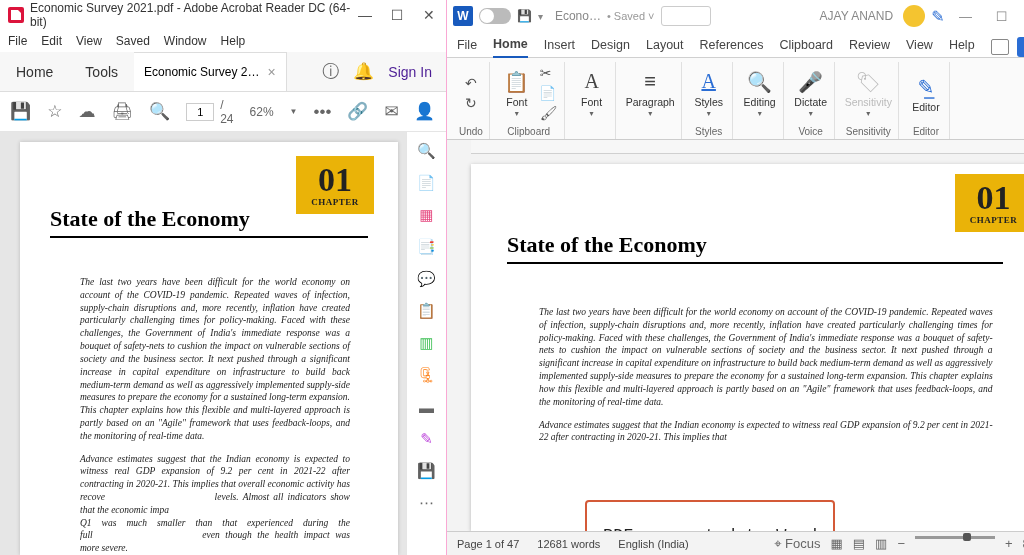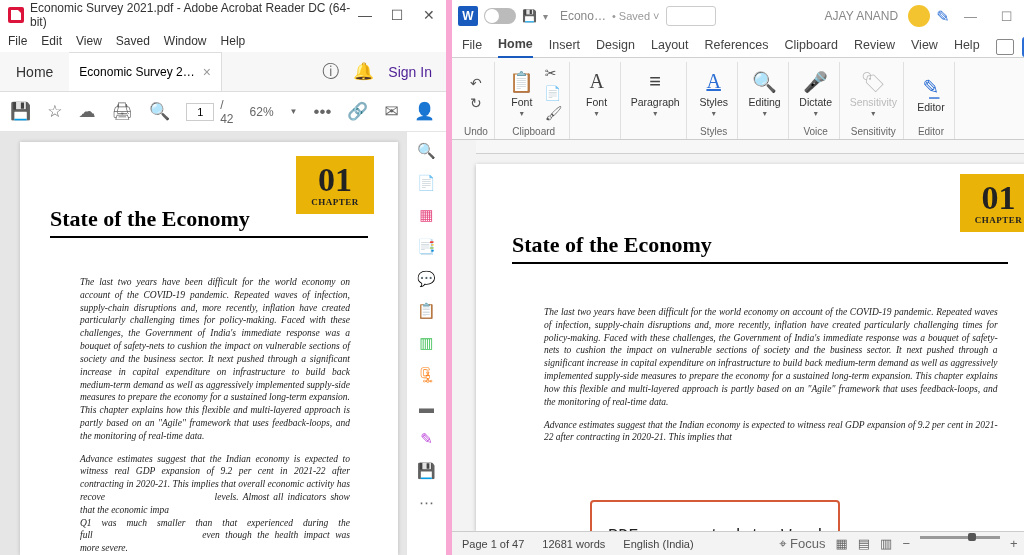--- a/index.html
+++ b/index.html
@@ -1,19 +1,19 @@
 <!DOCTYPE html>
 <html><head>
   <meta charset="utf-8">
   <style>
     * { box-sizing: border-box; margin: 0; padding: 0; }
     body { font-family: 'Segoe UI', Arial, sans-serif; width: 1024px; height: 555px; display: flex; overflow: hidden; background: #fff; }
     
     
-    .acrobat { width: 520px; border-right: 6px solid #f9a8d4; display: flex; flex-direction: column; background: #fff; }
+    .acrobat { width: 520px; border-right: 1px solid #f9a8d4; display: flex; flex-direction: column; background: #fff; }
     .acrobat-titlebar { height: 30px; display: flex; align-items: center; padding: 0 8px; background: #fff; font-size: 12px; }
     .acrobat-titlebar .pdf-icon { width: 16px; height: 16px; background: #dc143c; margin-right: 6px; border-radius: 2px; position: relative; }
     .acrobat-titlebar .pdf-icon::after { content: ''; position: absolute; inset: 3px; background: #fff; clip-path: polygon(0 0, 70% 0, 100% 30%, 100% 100%, 0 100%); }
     .acrobat-titlebar .title-text { flex: 1; color: #333; }
     .winctrl { display: flex; gap: 14px; }
     .winctrl span { width: 18px; text-align: center; color: #555; font-size: 14px; cursor: pointer; }
     
     .acrobat-menubar { height: 22px; display: flex; padding: 0 8px; font-size: 12px; gap: 14px; color: #333; align-items: center; }
     .acrobat-menubar span { cursor: pointer; }
     
@@ -113,40 +113,41 @@
     <span>File</span>
     <span>Edit</span>
     <span>View</span>
     <span>Saved</span>
     <span>Window</span>
     <span>Help</span>
   </div>
 
   <div class="acrobat-tabs">
     <div class="nav-btn">Home</div>
+    <div class="nav-btn">Tools</div>
     <div class="doc-tab">
       <span>Economic Survey 2…</span>
       <span class="close-x">×</span>
     </div>
     <div class="right">
       <span class="hicon">ⓘ</span>
       <span class="hicon">🔔</span>
       <span class="signin">Sign In</span>
     </div>
   </div>
 
   <div class="acrobat-toolbar">
     <span class="tool-icon">💾</span>
     <span class="tool-icon">☆</span>
     <span class="tool-icon">☁</span>
     <span class="tool-icon">🖨</span>
     <span class="tool-icon">🔍</span>
     <div class="pager">
       <input value="1" style="">
-      <span>/ 42</span>
+      <span>/ 24</span>
     </div>
     <span class="zoom">62%</span>
     <span class="tool-icon" style="font-size:8px">▼</span>
     <span class="tool-icon">•••</span>
     <div class="right-tools">
       <span class="tool-icon">🔗</span>
       <span class="tool-icon">✉</span>
       <span class="tool-icon">👤</span>
     </div>
   </div>

